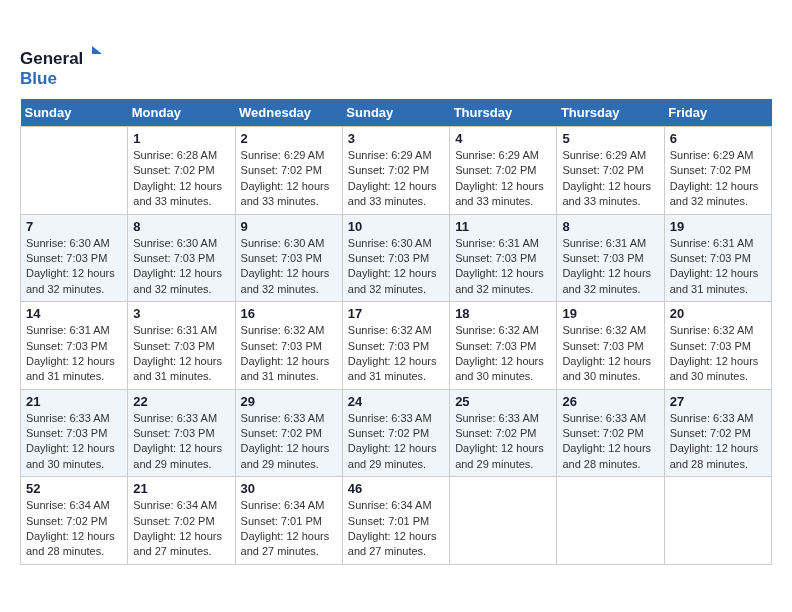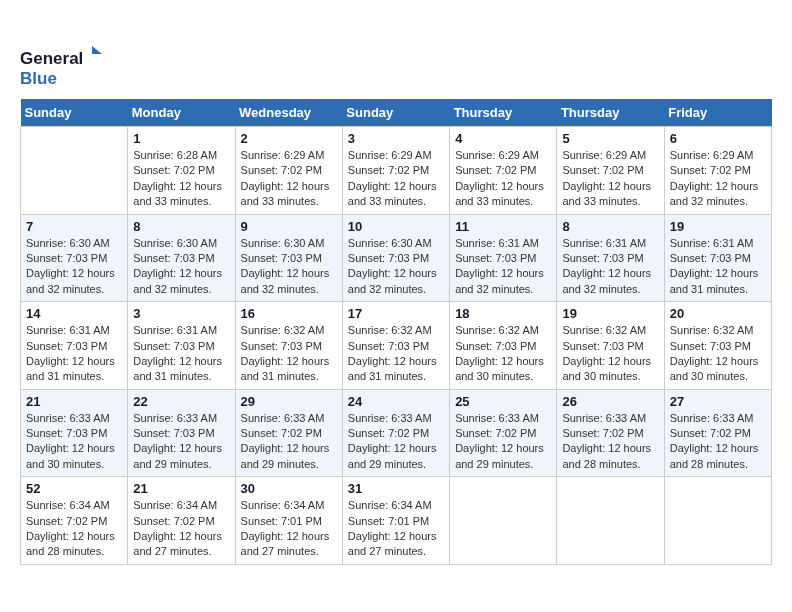--- a/index.html
+++ b/index.html
@@ -321,21 +321,21 @@
 and 27 minutes.</div>
         </td>
         <td>
           <div class="day-number">30</div>
           <div class="day-info" style="white-space: pre-line;">Sunrise: 6:34 AM
 Sunset: 7:01 PM
 Daylight: 12 hours
 and 27 minutes.</div>
         </td>
         <td>
-          <div class="day-number">31</div>
+          <div class="day-number">46</div>
           <div class="day-info" style="white-space: pre-line;">Sunrise: 6:34 AM
 Sunset: 7:01 PM
 Daylight: 12 hours
 and 27 minutes.</div>
         </td>
         <td class="empty-cell"></td>
         <td class="empty-cell"></td>
         <td class="empty-cell"></td>
       </tr>
     </tbody>

